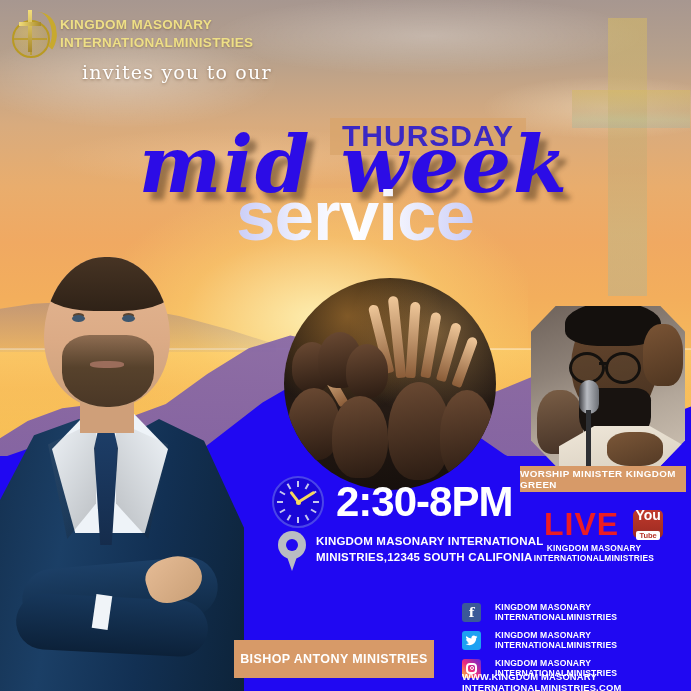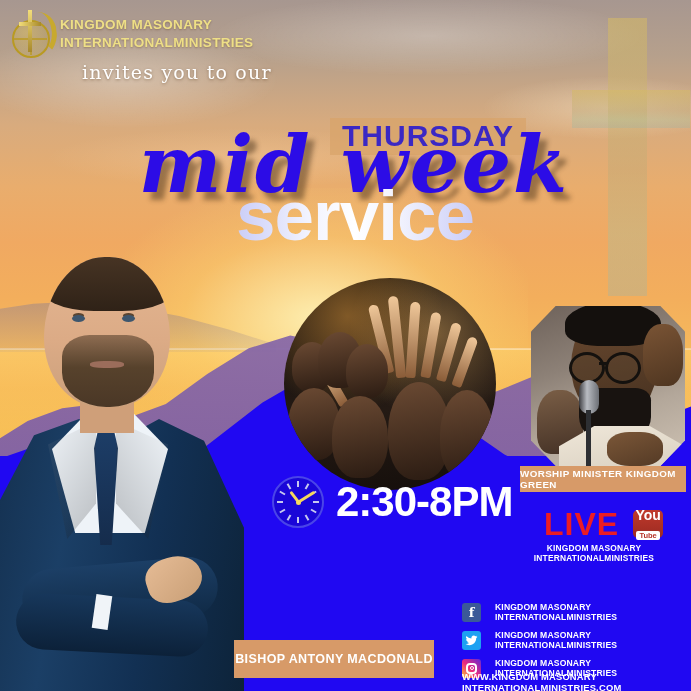--- a/index.html
+++ b/index.html
@@ -819,21 +819,21 @@
     <div class="w-glass r"></div>
     <div class="w-glass-bridge"></div>
     <div class="w-beard"></div>
     <div class="w-shirt"></div>
     <div class="w-hand-chest"></div>
     <div class="w-mic"></div>
     <div class="w-mic-stand"></div>
   </div>
 
   <div class="badge badge-worship">WORSHIP MINISTER KINGDOM GREEN</div>
-  <div class="badge badge-bishop">BISHOP ANTONY MACDONALD</div>
+  <div class="badge badge-bishop">BISHOP ANTONY MINISTRIES</div>
 
   <div class="time-row">
     <div class="clock">
       <div class="clock-tick" style="transform:rotate(0deg);"></div>
       <div class="clock-tick" style="transform:rotate(30deg);"></div>
       <div class="clock-tick" style="transform:rotate(60deg);"></div>
       <div class="clock-tick" style="transform:rotate(90deg);"></div>
       <div class="clock-tick" style="transform:rotate(120deg);"></div>
       <div class="clock-tick" style="transform:rotate(150deg);"></div>
       <div class="clock-tick" style="transform:rotate(180deg);"></div>
@@ -842,20 +842,31 @@
       <div class="clock-tick" style="transform:rotate(270deg);"></div>
       <div class="clock-tick" style="transform:rotate(300deg);"></div>
       <div class="clock-tick" style="transform:rotate(330deg);"></div>
       <div class="clock-hand hour"></div>
       <div class="clock-hand minute"></div>
       <div class="clock-dot"></div>
     </div>
     <div class="time-text">2:30-8PM</div>
   </div>
 
+  <div class="loc-row">
+    <div class="pin">
+      <div class="pin-body"></div>
+      <div class="pin-tail"></div>
+      <div class="pin-hole"></div>
+    </div>
+    <div class="loc-text">
+      <div>KINGDOM MASONARY INTERNATIONAL</div>
+      <div>MINISTRIES,12345 SOUTH CALIFONIA</div>
+    </div>
+  </div>
 
   <div class="live-row">
     <div class="live-text">LIVE</div>
     <div class="yt-icon">
       <span class="yt-you">You</span>
       <span class="yt-tube">Tube</span>
     </div>
   </div>
   <div class="live-sub">KINGDOM MASONARY INTERNATIONALMINISTRIES</div>
 

